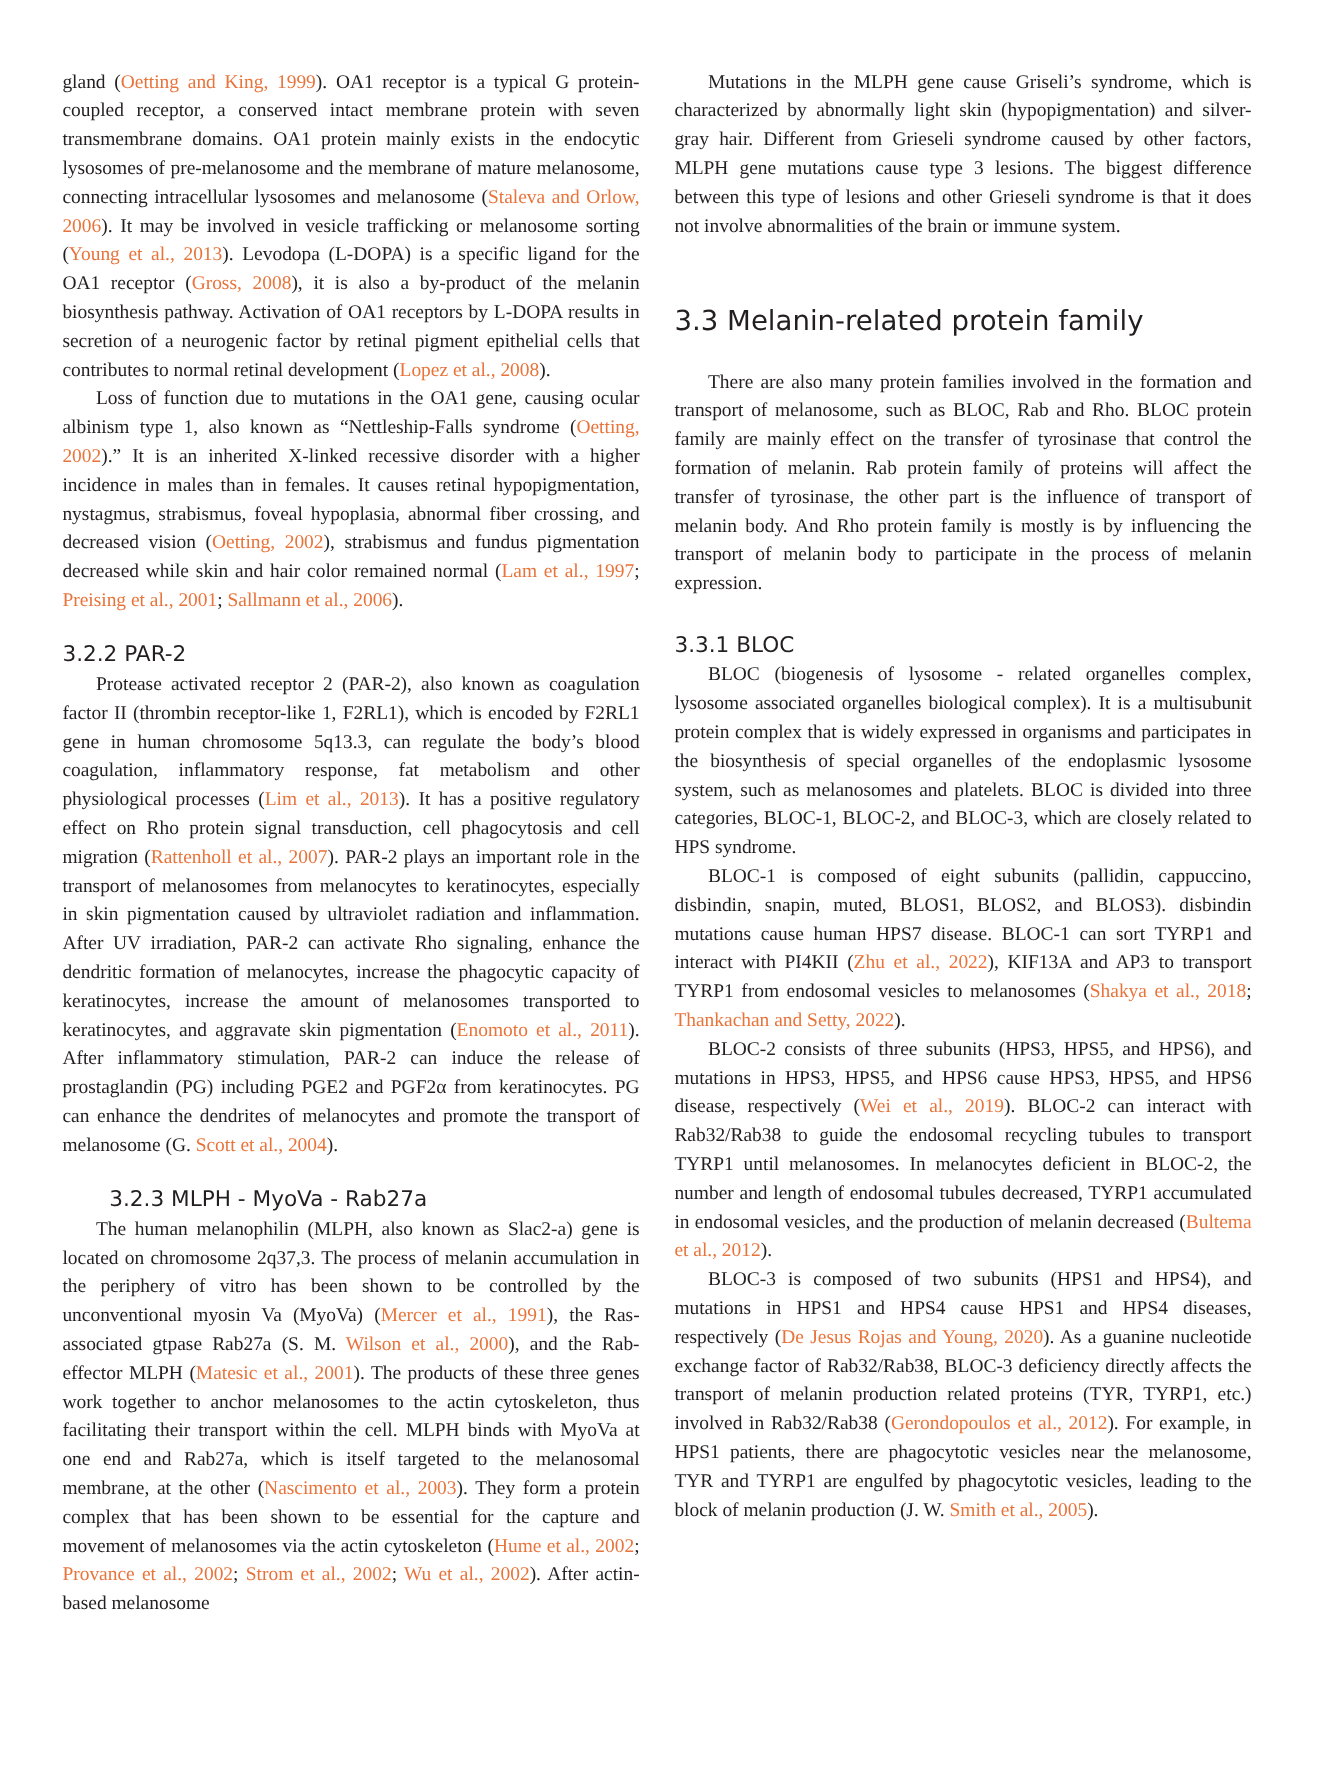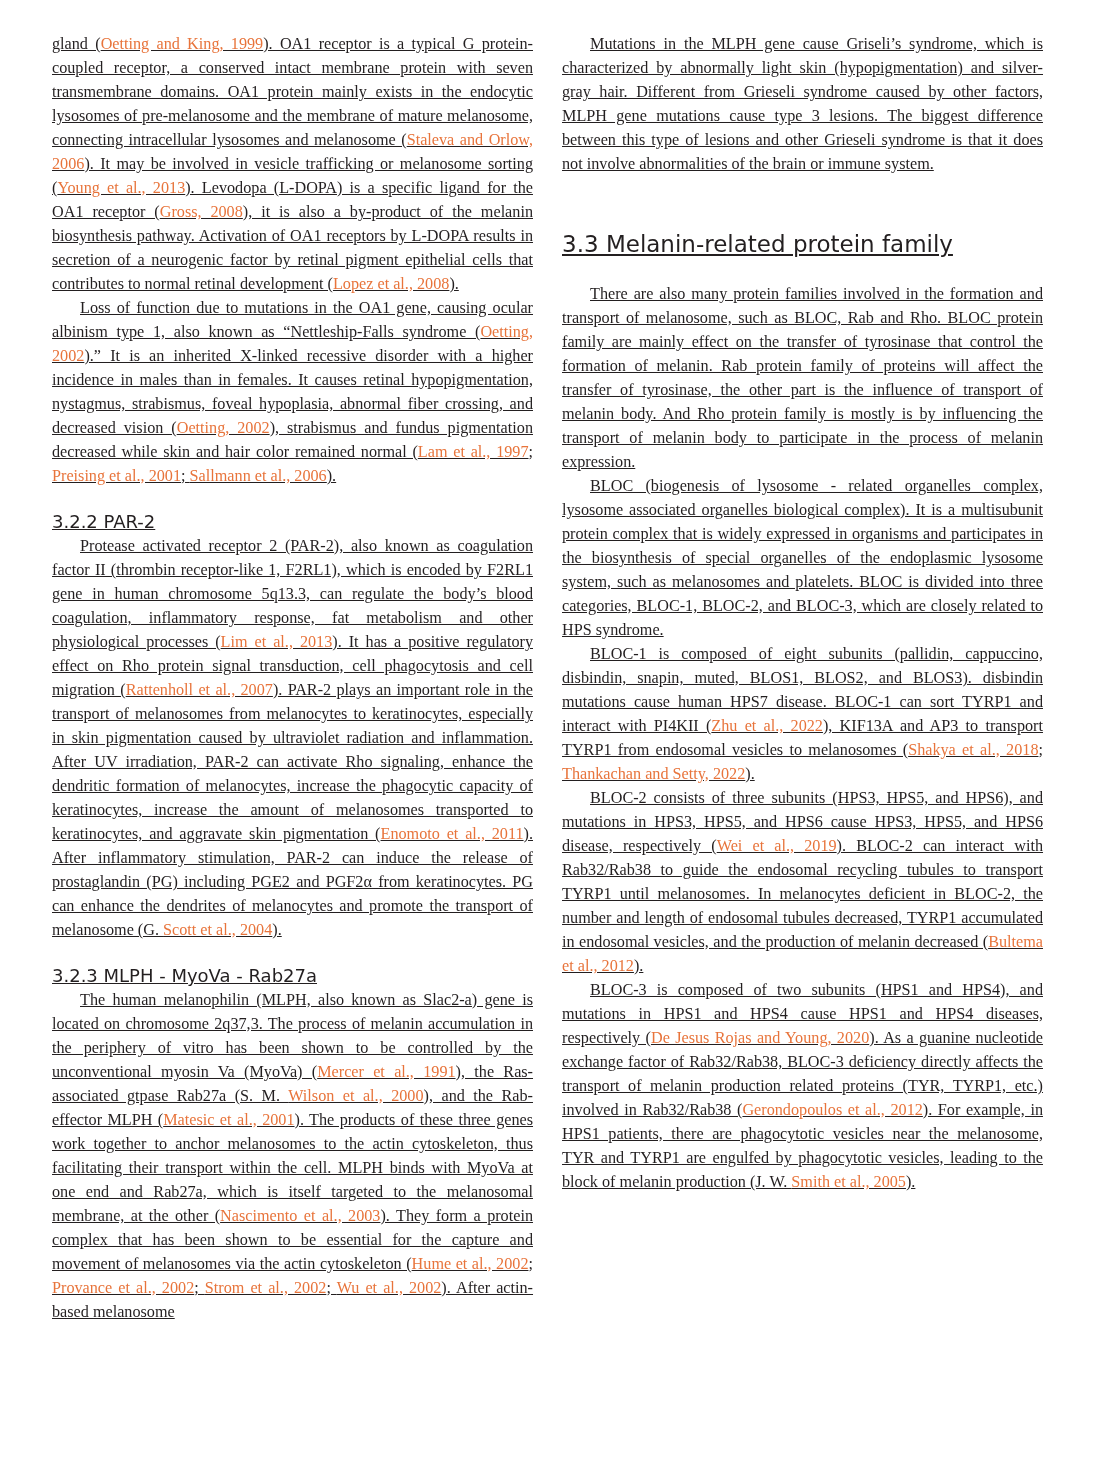--- a/index.html
+++ b/index.html
@@ -1,20 +1,20 @@
 <!DOCTYPE html>
 <html><head>
   <meta charset="utf-8">
   <style>
     html, body { margin: 0; padding: 0; background: #ffffff; }
     body { width: 1100px; height: 1472px; position: relative; overflow: hidden; }
     .col {
-      position: absolute; top: 32px; width: 481px;
+      position: absolute; top: 56px; width: 481px;
       font-family: "Liberation Serif", "DejaVu Serif", serif;
-      font-size: 16.2px; line-height: 24px; color: #231f20; text-decoration: underline;
+      font-size: 16.2px; line-height: 24px; color: #231f20;
     }
     .col-left { left: 52px; }
     .col-right { left: 562px; }
     p { margin: 0; text-align: justify; text-indent: 0; }
     p.indent { text-indent: 28px; }
     .cite { color: #e8743b; text-decoration: none; cursor: pointer; }
     h2, h3 {
       font-family: "DejaVu Sans", "Liberation Sans", sans-serif;
       font-weight: normal; color: #231f20; margin: 0;
     }
@@ -22,24 +22,25 @@
     h3 { font-size: 18px; line-height: 24px; }
   </style>
 </head>
 <body>
 
 <div class="col col-left" id="col-left">
     <p><span>gland (</span><a class="cite">Oetting and King, 1999</a><span>). OA1 receptor is a typical G protein-coupled receptor, a conserved intact membrane protein with seven transmembrane domains. OA1 protein mainly exists in the endocytic lysosomes of pre-melanosome and the membrane of mature melanosome, connecting intracellular lysosomes and melanosome (</span><a class="cite">Staleva and Orlow, 2006</a><span>). It may be involved in vesicle trafficking or melanosome sorting (</span><a class="cite">Young et al., 2013</a><span>). Levodopa (L-DOPA) is a specific ligand for the OA1 receptor (</span><a class="cite">Gross, 2008</a><span>), it is also a by-product of the melanin biosynthesis pathway. Activation of OA1 receptors by L-DOPA results in secretion of a neurogenic factor by retinal pigment epithelial cells that contributes to normal retinal development (</span><a class="cite">Lopez et al., 2008</a><span>).</span></p>
     <p class="indent"><span>Loss of function due to mutations in the OA1 gene, causing ocular albinism type 1, also known as “Nettleship-Falls syndrome (</span><a class="cite">Oetting, 2002</a><span>).” It is an inherited X-linked recessive disorder with a higher incidence in males than in females. It causes retinal hypopigmentation, nystagmus, strabismus, foveal hypoplasia, abnormal fiber crossing, and decreased vision (</span><a class="cite">Oetting, 2002</a><span>), strabismus and fundus pigmentation decreased while skin and hair color remained normal (</span><a class="cite">Lam et al., 1997</a><span>; </span><a class="cite">Preising et al., 2001</a><span>; </span><a class="cite">Sallmann et al., 2006</a><span>).</span></p>
     <h3 style="margin-top: 22px;">3.2.2 PAR-2</h3>
     <p class="indent"><span>Protease activated receptor 2 (PAR-2), also known as coagulation factor II (thrombin receptor-like 1, F2RL1), which is encoded by F2RL1 gene in human chromosome 5q13.3, can regulate the body’s blood coagulation, inflammatory response, fat metabolism and other physiological processes (</span><a class="cite">Lim et al., 2013</a><span>). It has a positive regulatory effect on Rho protein signal transduction, cell phagocytosis and cell migration (</span><a class="cite">Rattenholl et al., 2007</a><span>). PAR-2 plays an important role in the transport of melanosomes from melanocytes to keratinocytes, especially in skin pigmentation caused by ultraviolet radiation and inflammation. After UV irradiation, PAR-2 can activate Rho signaling, enhance the dendritic formation of melanocytes, increase the phagocytic capacity of keratinocytes, increase the amount of melanosomes transported to keratinocytes, and aggravate skin pigmentation (</span><a class="cite">Enomoto et al., 2011</a><span>). After inflammatory stimulation, PAR-2 can induce the release of prostaglandin (PG) including PGE2 and PGF2α from keratinocytes. PG can enhance the dendrites of melanocytes and promote the transport of melanosome (G. </span><a class="cite">Scott et al., 2004</a><span>).</span></p>
-    <h3 style="margin-top: 22px;">3.2.3 MLPH - MyoVa - Rab27a</h3>
+    <h3 style="margin-top: 22px; margin-left: 39px;">3.2.3 MLPH - MyoVa - Rab27a</h3>
     <p class="indent"><span>The human melanophilin (MLPH, also known as Slac2-a) gene is located on chromosome 2q37,3. The process of melanin accumulation in the periphery of vitro has been shown to be controlled by the unconventional myosin Va (MyoVa) (</span><a class="cite">Mercer et al., 1991</a><span>), the Ras-associated gtpase Rab27a (S. M. </span><a class="cite">Wilson et al., 2000</a><span>), and the Rab-effector MLPH (</span><a class="cite">Matesic et al., 2001</a><span>). The products of these three genes work together to anchor melanosomes to the actin cytoskeleton, thus facilitating their transport within the cell. MLPH binds with MyoVa at one end and Rab27a, which is itself targeted to the melanosomal membrane, at the other (</span><a class="cite">Nascimento et al., 2003</a><span>). They form a protein complex that has been shown to be essential for the capture and movement of melanosomes via the actin cytoskeleton (</span><a class="cite">Hume et al., 2002</a><span>; </span><a class="cite">Provance et al., 2002</a><span>; </span><a class="cite">Strom et al., 2002</a><span>; </span><a class="cite">Wu et al., 2002</a><span>). After actin-based melanosome</span></p>
   </div>
 <div class="col col-right" id="col-right">
     <p class="indent"><span>Mutations in the MLPH gene cause Griseli’s syndrome, which is characterized by abnormally light skin (hypopigmentation) and silver-gray hair. Different from Grieseli syndrome caused by other factors, MLPH gene mutations cause type 3 lesions. The biggest difference between this type of lesions and other Grieseli syndrome is that it does not involve abnormalities of the brain or immune system.</span></p>
     <h2 style="margin-top: 54px; margin-bottom: 24px;">3.3 Melanin-related protein family</h2>
     <p class="indent"><span>There are also many protein families involved in the formation and transport of melanosome, such as BLOC, Rab and Rho. BLOC protein family are mainly effect on the transfer of tyrosinase that control the formation of melanin. Rab protein family of proteins will affect the transfer of tyrosinase, the other part is the influence of transport of melanin body. And Rho protein family is mostly is by influencing the transport of melanin body to participate in the process of melanin expression.</span></p>
+    <h3 style="margin-top: 28px;">3.3.1 BLOC</h3>
     <p class="indent"><span>BLOC (biogenesis of lysosome - related organelles complex, lysosome associated organelles biological complex). It is a multisubunit protein complex that is widely expressed in organisms and participates in the biosynthesis of special organelles of the endoplasmic lysosome system, such as melanosomes and platelets. BLOC is divided into three categories, BLOC-1, BLOC-2, and BLOC-3, which are closely related to HPS syndrome.</span></p>
     <p class="indent"><span>BLOC-1 is composed of eight subunits (pallidin, cappuccino, disbindin, snapin, muted, BLOS1, BLOS2, and BLOS3). disbindin mutations cause human HPS7 disease. BLOC-1 can sort TYRP1 and interact with PI4KII (</span><a class="cite">Zhu et al., 2022</a><span>), KIF13A and AP3 to transport TYRP1 from endosomal vesicles to melanosomes (</span><a class="cite">Shakya et al., 2018</a><span>; </span><a class="cite">Thankachan and Setty, 2022</a><span>).</span></p>
     <p class="indent"><span>BLOC-2 consists of three subunits (HPS3, HPS5, and HPS6), and mutations in HPS3, HPS5, and HPS6 cause HPS3, HPS5, and HPS6 disease, respectively (</span><a class="cite">Wei et al., 2019</a><span>). BLOC-2 can interact with Rab32/Rab38 to guide the endosomal recycling tubules to transport TYRP1 until melanosomes. In melanocytes deficient in BLOC-2, the number and length of endosomal tubules decreased, TYRP1 accumulated in endosomal vesicles, and the production of melanin decreased (</span><a class="cite">Bultema et al., 2012</a><span>).</span></p>
     <p class="indent"><span>BLOC-3 is composed of two subunits (HPS1 and HPS4), and mutations in HPS1 and HPS4 cause HPS1 and HPS4 diseases, respectively (</span><a class="cite">De Jesus Rojas and Young, 2020</a><span>). As a guanine nucleotide exchange factor of Rab32/Rab38, BLOC-3 deficiency directly affects the transport of melanin production related proteins (TYR, TYRP1, etc.) involved in Rab32/Rab38 (</span><a class="cite">Gerondopoulos et al., 2012</a><span>). For example, in HPS1 patients, there are phagocytotic vesicles near the melanosome, TYR and TYRP1 are engulfed by phagocytotic vesicles, leading to the block of melanin production (J. W. </span><a class="cite">Smith et al., 2005</a><span>).</span></p>
   </div>
 
 </body></html>

